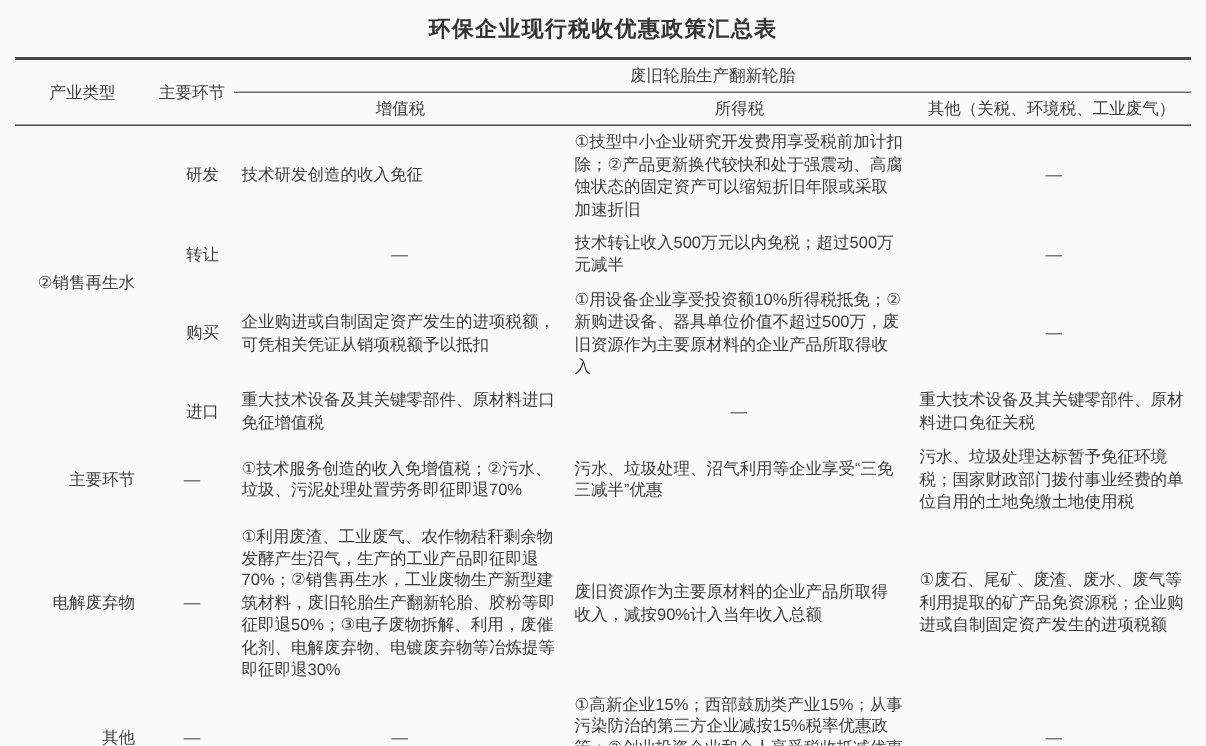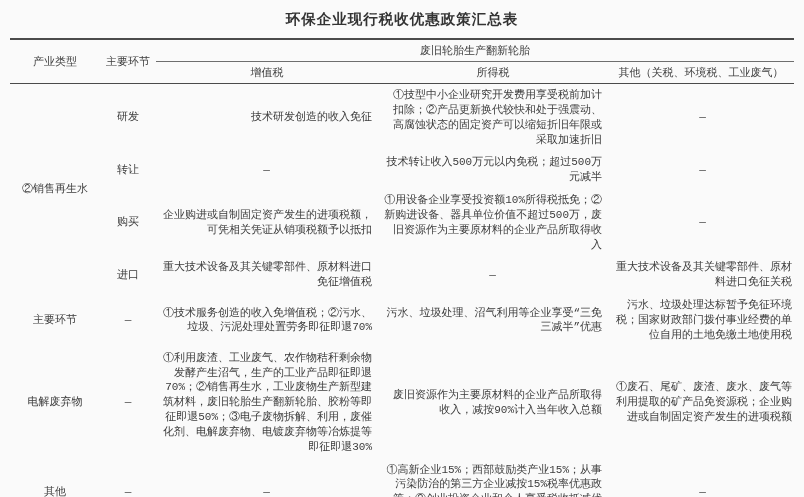--- a/index.html
+++ b/index.html
@@ -4,21 +4,21 @@
 <style>
   * { box-sizing: border-box; }
   html, body {
     margin: 0; padding: 0;
     width: 804px; height: 497px;
     background: #fafafa;
     overflow: hidden;
     font-family: "Liberation Sans", "DejaVu Sans", sans-serif;
     color: #3c3c3c;
   }
-  .page { width: 804px; height: 357px; font-family: Liberation Mono, monospace; }
+  .page { width: 804px; height: 357px; }
   .title {
     text-align: center;
     font-size: 14.5px;
     font-weight: bold;
     color: #333;
     margin: 0;
     padding: 10px 0 9px 0;
     letter-spacing: 1px;
   }
   table.policy {
@@ -46,24 +46,24 @@
   th.h-span2 { border-bottom: 1.5px solid #4b4b4b; }
   th.h-group { border-bottom: 1px solid #6e6e6e; }
   th.h-sub   { border-bottom: 1.5px solid #4b4b4b; }
 
   td {
     vertical-align: middle;
     line-height: 1.35;
     padding: 4px 6px 4px 5px;
   }
   td.industry, td.stage {
-    text-align: center;
+    text-align: right;
     padding: 4px 10px;
   }
-  td.content { text-align: right; }
+  td.content { text-align: left; }
   td.content.dash, td.stage.dash { text-align: center; color: #4a4a4a; }
   td.other-col { padding-right: 2px; }
 </style>
 </head>
 <body>
 
 <div class="page">
   <h1 class="title">环保企业现行税收优惠政策汇总表</h1>
 
   <table class="policy">

